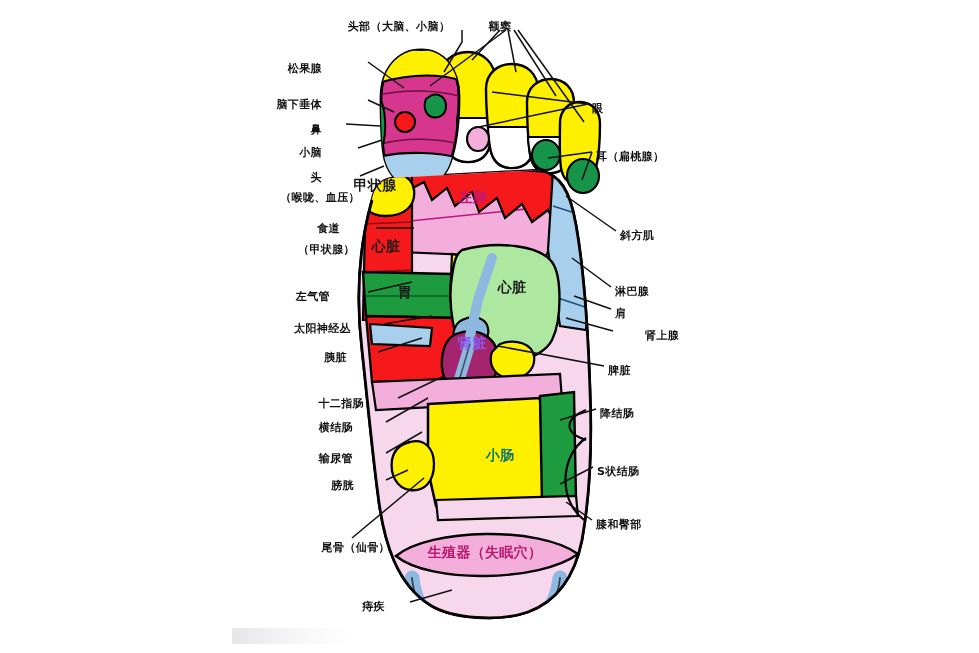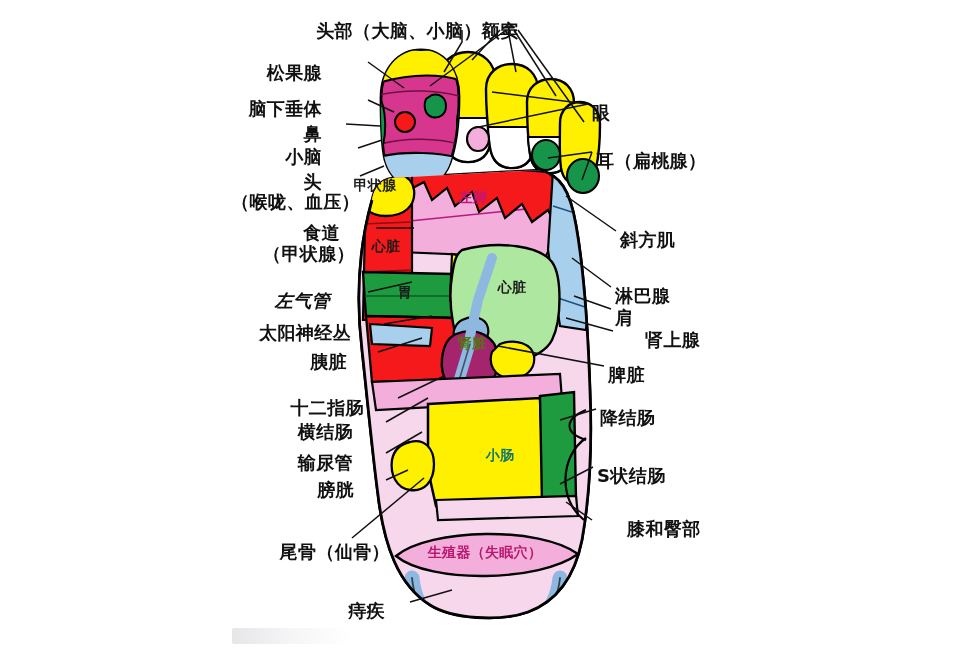--- a/index.html
+++ b/index.html
@@ -8,21 +8,21 @@
     width:979px;height:653px;overflow:hidden;
     font-family:"DejaVu Sans","Liberation Sans",sans-serif;
     position:relative;
   }
   #stage{position:absolute;left:0;top:0;width:979px;height:653px;background:#fff;}
   #chart{position:absolute;left:0;top:0;width:979px;height:653px;}
 
   .lbl{
     position:absolute;
     font-family:"DejaVu Sans","Liberation Sans",sans-serif;
-    font-size:18px;
+    font-size:11px;
     font-weight:700;
     color:#111111;
     white-space:nowrap;
     line-height:1.22;
     letter-spacing:.4px;
   }
   .lbl.r{text-align:right;}
   .lbl.l{text-align:left;}
   .lbl.c{text-align:center;}
 
@@ -248,45 +248,45 @@
 
   <div id="labels-layer">
       <div class="lbl r" style="right: 657px; top: 62px;">松果腺</div>
       <div class="lbl r" style="right: 657px; top: 98px;">脑下垂体</div>
       <div class="lbl r" style="right: 657px; top: 123px;">鼻</div>
       <div class="lbl r" style="right: 657px; top: 146px;">小脑</div>
       <div class="lbl r" style="right: 657px; top: 171px;">头</div>
       <div class="lbl r" style="right: 619px; top: 191px;">（喉咙、血压）</div>
       <div class="lbl r" style="right: 639px; top: 222px; text-align: center;">食道</div>
       <div class="lbl r" style="right: 624px; top: 243px;">（甲状腺）</div>
-      <div class="lbl r" style="right: 649px; top: 290px; font-style: italic;">左气管</div>
+      <div class="lbl r" style="right: 649px; top: 290px;">左气管</div>
       <div class="lbl r" style="right: 628px; top: 322px;">太阳神经丛</div>
       <div class="lbl r" style="right: 632px; top: 351px;">胰脏</div>
       <div class="lbl r" style="right: 615px; top: 397px;">十二指肠</div>
       <div class="lbl r" style="right: 626px; top: 421px;">横结肠</div>
       <div class="lbl r" style="right: 626px; top: 452px;">输尿管</div>
       <div class="lbl r" style="right: 625px; top: 479px;">膀胱</div>
       <div class="lbl r" style="right: 589px; top: 541px;">尾骨（仙骨）</div>
       <div class="lbl r" style="right: 594px; top: 600px;">痔疾</div>
       <div class="lbl l" style="left: 592px; top: 102px;">眼</div>
       <div class="lbl l" style="left: 596px; top: 150px;">耳（扁桃腺）</div>
       <div class="lbl l" style="left: 620px; top: 229px;">斜方肌</div>
       <div class="lbl l" style="left: 615px; top: 285px;">淋巴腺</div>
       <div class="lbl l" style="left: 615px; top: 307px;">肩</div>
       <div class="lbl l" style="left: 617px; top: 329px; margin-left: 28px;">肾上腺</div>
       <div class="lbl l" style="left: 608px; top: 364px;">脾脏</div>
       <div class="lbl l" style="left: 600px; top: 407px; text-align: center;">降结肠</div>
       <div class="lbl l" style="left: 597px; top: 465px;">S状结肠</div>
-      <div class="lbl l" style="left: 596px; top: 518px; margin-left: 31px;">膝和臀部</div>
+      <div class="lbl l" style="left: 596px; top: 518px;">膝和臀部</div>
       <div class="lbl c" style="left: 399px; top: 20px; transform: translateX(-50%);">头部（大脑、小脑）</div>
       <div class="lbl c" style="left: 500px; top: 20px; transform: translateX(-50%);">额窦</div>
       <div class="inlbl" style="left: 375px; top: 186px; transform: translate(-50%, -50%); color: rgb(26, 26, 26);">甲状腺</div>
       <div class="inlbl" style="left: 473px; top: 198px; transform: translate(-50%, -50%); color: rgb(192, 23, 122);">左肺</div>
       <div class="inlbl" style="left: 386px; top: 247px; transform: translate(-50%, -50%); color: rgb(26, 26, 26);">心脏</div>
       <div class="inlbl" style="left: 405px; top: 293px; transform: translate(-50%, -50%); color: rgb(26, 26, 26);">胃</div>
       <div class="inlbl" style="left: 512px; top: 288px; transform: translate(-50%, -50%); color: rgb(26, 26, 26);">心脏</div>
-      <div class="inlbl" style="left: 472px; top: 344px; transform: translate(-50%, -50%); color: #4d7c0f;">肾脏</div>
+      <div class="inlbl" style="left: 472px; top: 344px; transform: translate(-50%, -50%); color: #8b5cf6;">肾脏</div>
       <div class="inlbl" style="left: 474px; top: 456px; transform: translate(-50%, -50%); color: #0f766e; margin-left: 26px;">小肠</div>
       <div class="inlbl" style="left: 485px; top: 553px; transform: translate(-50%, -50%); color: rgb(184, 24, 110);">生殖器（失眠穴）</div>
     </div>
 
   <div id="watermark"></div>
 </div>
 
 </body></html>

